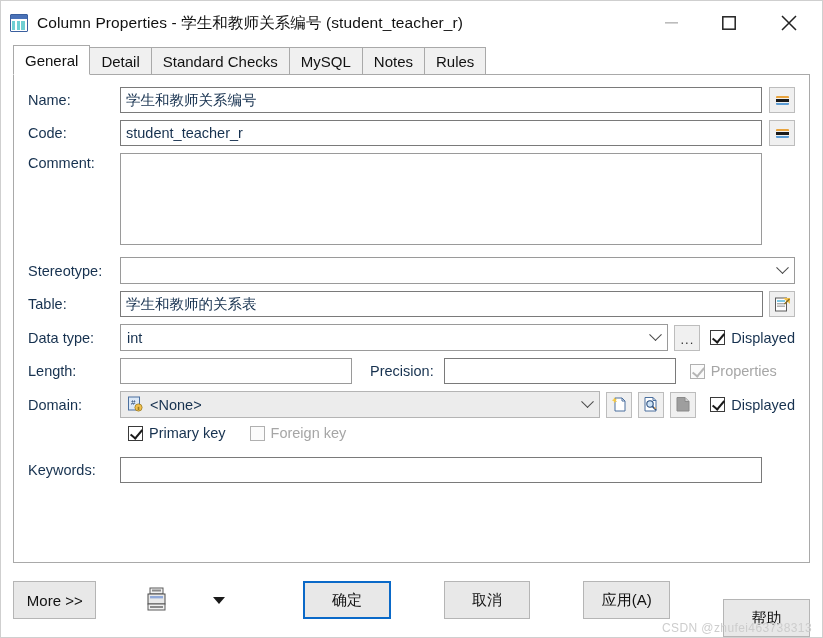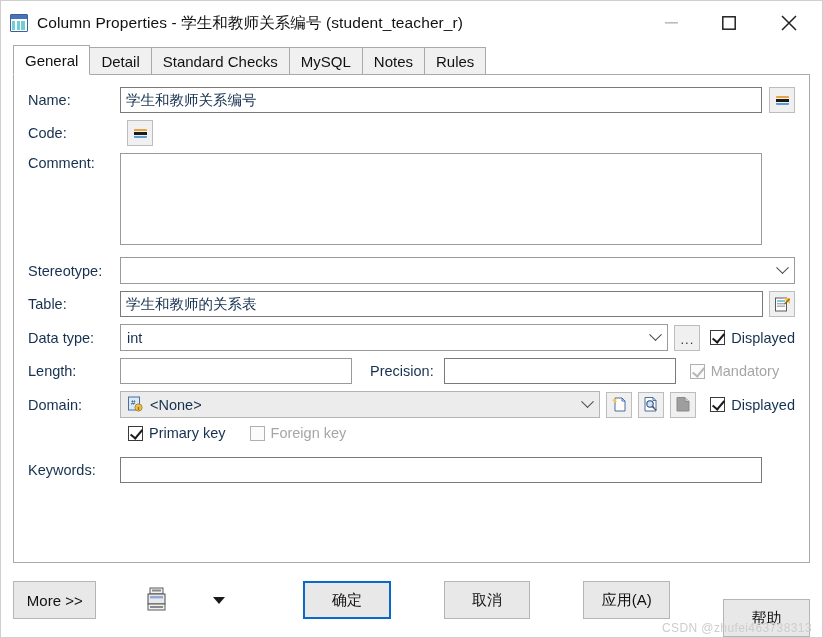--- a/index.html
+++ b/index.html
@@ -316,20 +316,21 @@
     <div class="row">
       <div class="lbl">Name:</div>
       <div class="txt grow">学生和教师关系编号</div>
       <div class="eqbtn">
         <div class="eqglyph"></div>
       </div>
     </div>
 
     <div class="row">
       <div class="lbl">Code:</div>
+      <div class="txt grow">student_teacher_r</div>
       <div class="eqbtn">
         <div class="eqglyph"></div>
       </div>
     </div>
 
     <div class="row" style="align-items:flex-start; margin-bottom:12px;">
       <div class="lbl top">Comment:</div>
       <div class="textarea"></div>
       <div style="width:33px;flex:0 0 33px;"></div>
     </div>
@@ -375,21 +376,21 @@
     </div>
 
     <div class="row">
       <div class="lbl">Length:</div>
       <div class="txt thin" style="width:232px;flex:0 0 232px;"></div>
       <div style="width:18px;flex:0 0 18px;"></div>
       <div class="lbl" style="width:auto;flex:0 0 auto;margin-right:10px;">Precision:</div>
       <div class="txt" style="width:232px;flex:0 0 232px;"></div>
       <div class="cbwrap" style="margin-left:14px;">
         <span class="cb checked dim"></span>
-        <span class="cbtext dim">Mandatory</span>
+        <span class="cbtext dim">Properties</span>
       </div>
     </div>
 
     <div class="row">
       <div class="lbl">Domain:</div>
       <div class="combo gray">
         <svg width="17" height="17" viewBox="0 0 17 17" style="margin-right:6px;flex:0 0 17px;">
           <rect x="1.5" y="1" width="11" height="13" fill="#dce9f7" stroke="#4a6f9e" stroke-width="1"></rect>
           <text x="4" y="9" font-size="8" fill="#1c3f6e" font-family="sans-serif">#</text>
           <circle cx="11.5" cy="11.5" r="3.6" fill="#f2c14e" stroke="#9a7a1e" stroke-width="0.8"></circle>

